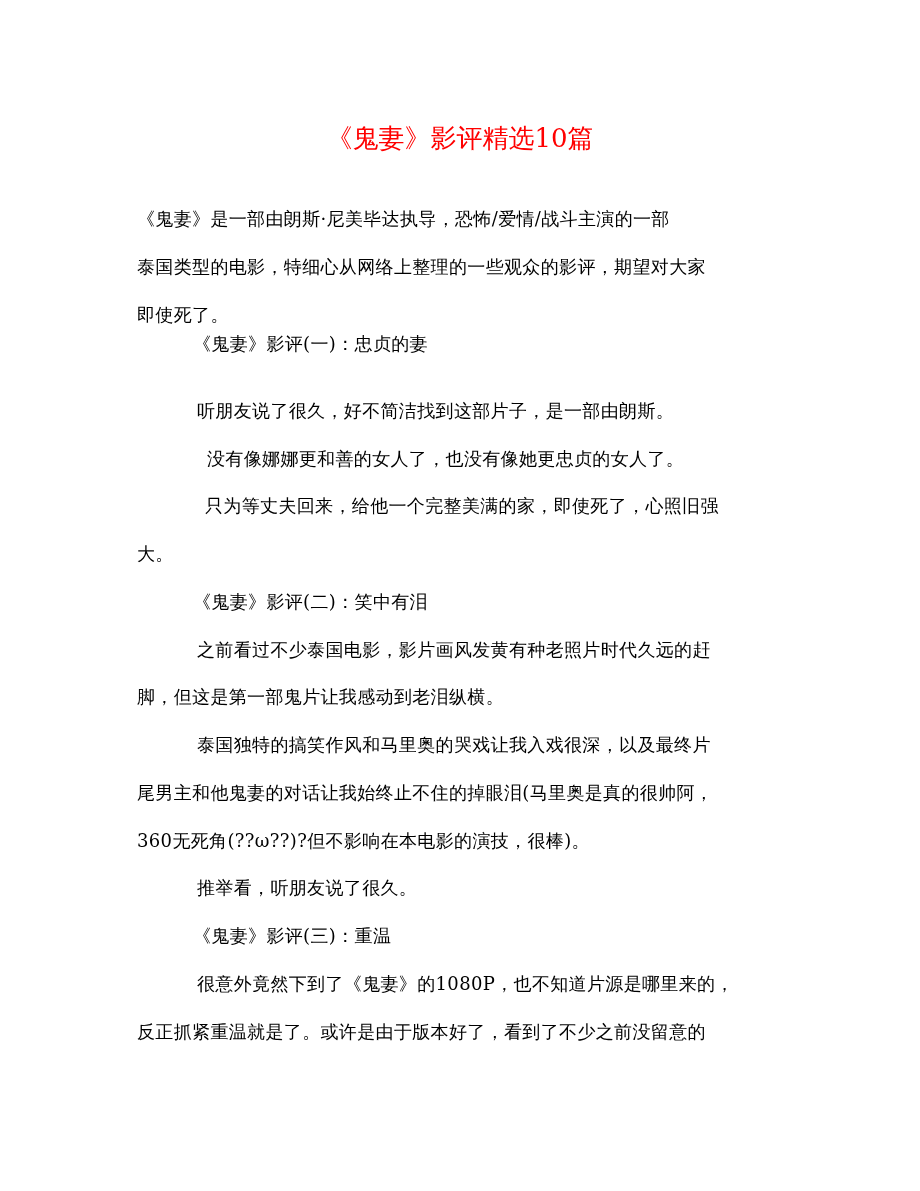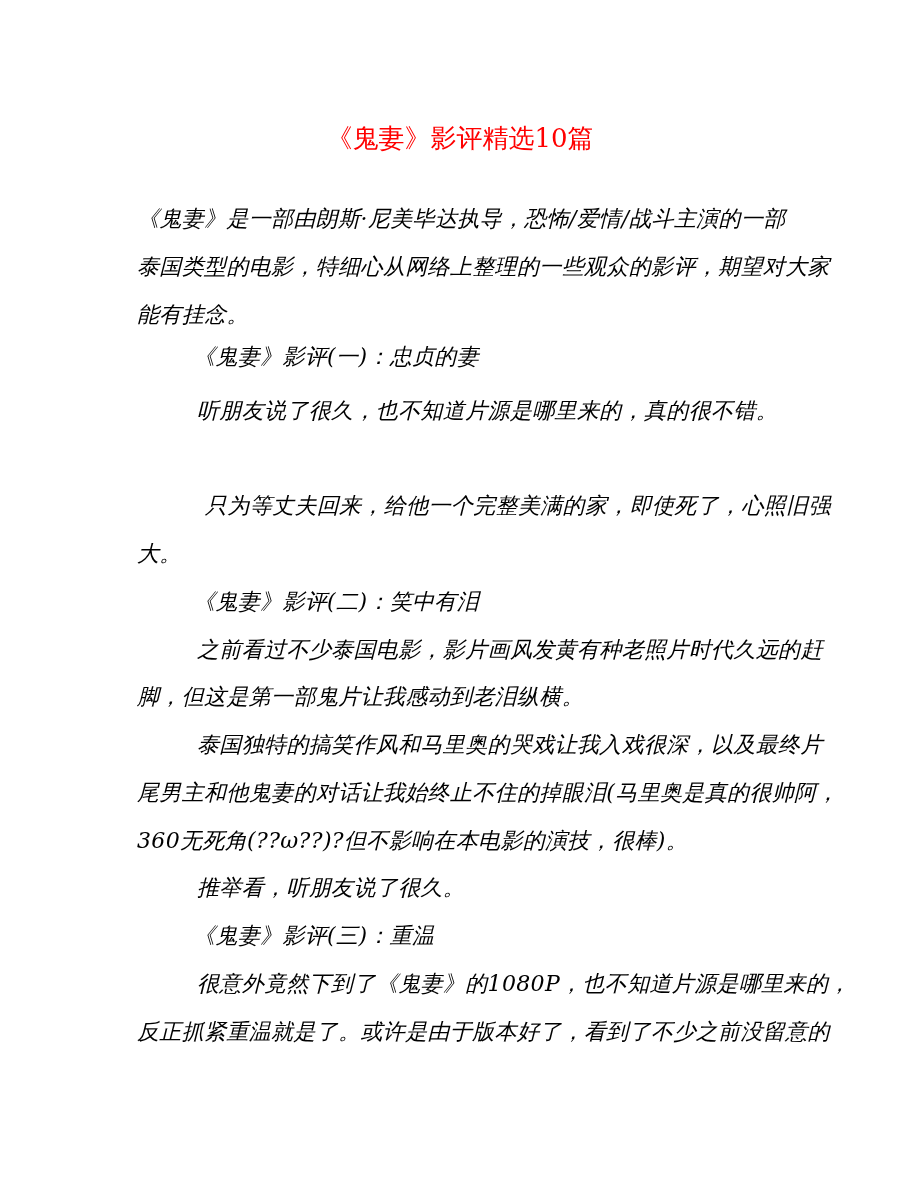--- a/index.html
+++ b/index.html
@@ -28,40 +28,40 @@
       width: 920px;
       top: 118px;
       text-align: center;
       font-size: 26px;
       line-height: 40px;
       color: #ff0000;
       letter-spacing: 0px;
     }
     .line {
       position: absolute;
-      font-size: 22px;
+      font-size: 18px;
       line-height: 28px;
       white-space: nowrap;
       letter-spacing: 0.35px;
-      font-style: italic;
     }
   </style>
 </head>
 <body>
 
 <div class="page">
 
   <div class="title">《鬼妻》影评精选10篇</div>
 
   <div class="line" style="left:137px; top:205px;">《鬼妻》是一部由朗斯·尼美毕达执导，恐怖/爱情/战斗主演的一部</div>
   <div class="line" style="left:137px; top:253px;text-align:right;">泰国类型的电影，特细心从网络上整理的一些观众的影评，期望对大家</div>
-  <div class="line" style="left:137px; top:301px;">能有挂念。</div>
+  <div class="line" style="left:137px; top:301px;">即使死了。</div>
 
-  <div class="line" style="left:193px; top:343px;">《鬼妻》影评(一)：忠贞的妻</div>
-  <div class="line" style="left:197px; top:397px;">听朋友说了很久，也不知道片源是哪里来的，真的很不错。</div>
+  <div class="line" style="left:193px; top:330px;">《鬼妻》影评(一)：忠贞的妻</div>
+  <div class="line" style="left:197px; top:397px;">听朋友说了很久，好不简洁找到这部片子，是一部由朗斯。</div>
+  <div class="line" style="left:207px; top:445px;">没有像娜娜更和善的女人了，也没有像她更忠贞的女人了。</div>
   <div class="line" style="left:205px; top:492px;">只为等丈夫回来，给他一个完整美满的家，即使死了，心照旧强</div>
   <div class="line" style="left:137px; top:540px;">大。</div>
 
   <div class="line" style="left:193px; top:588px;">《鬼妻》影评(二)：笑中有泪</div>
   <div class="line" style="left:137px; top:683px;">脚，但这是第一部鬼片让我感动到老泪纵横。</div>
   <div class="line" style="left:197px; top:636px;">之前看过不少泰国电影，影片画风发黄有种老照片时代久远的赶</div>
   <div class="line" style="left:197px; top:731px;">泰国独特的搞笑作风和马里奥的哭戏让我入戏很深，以及最终片</div>
   <div class="line" style="left:137px; top:779px;">尾男主和他鬼妻的对话让我始终止不住的掉眼泪(马里奥是真的很帅阿，</div>
   <div class="line" style="left:137px; top:827px;text-align:center;">360无死角(??ω??)?但不影响在本电影的演技，很棒)。</div>
   <div class="line" style="left:197px; top:874px;">推举看，听朋友说了很久。</div>

